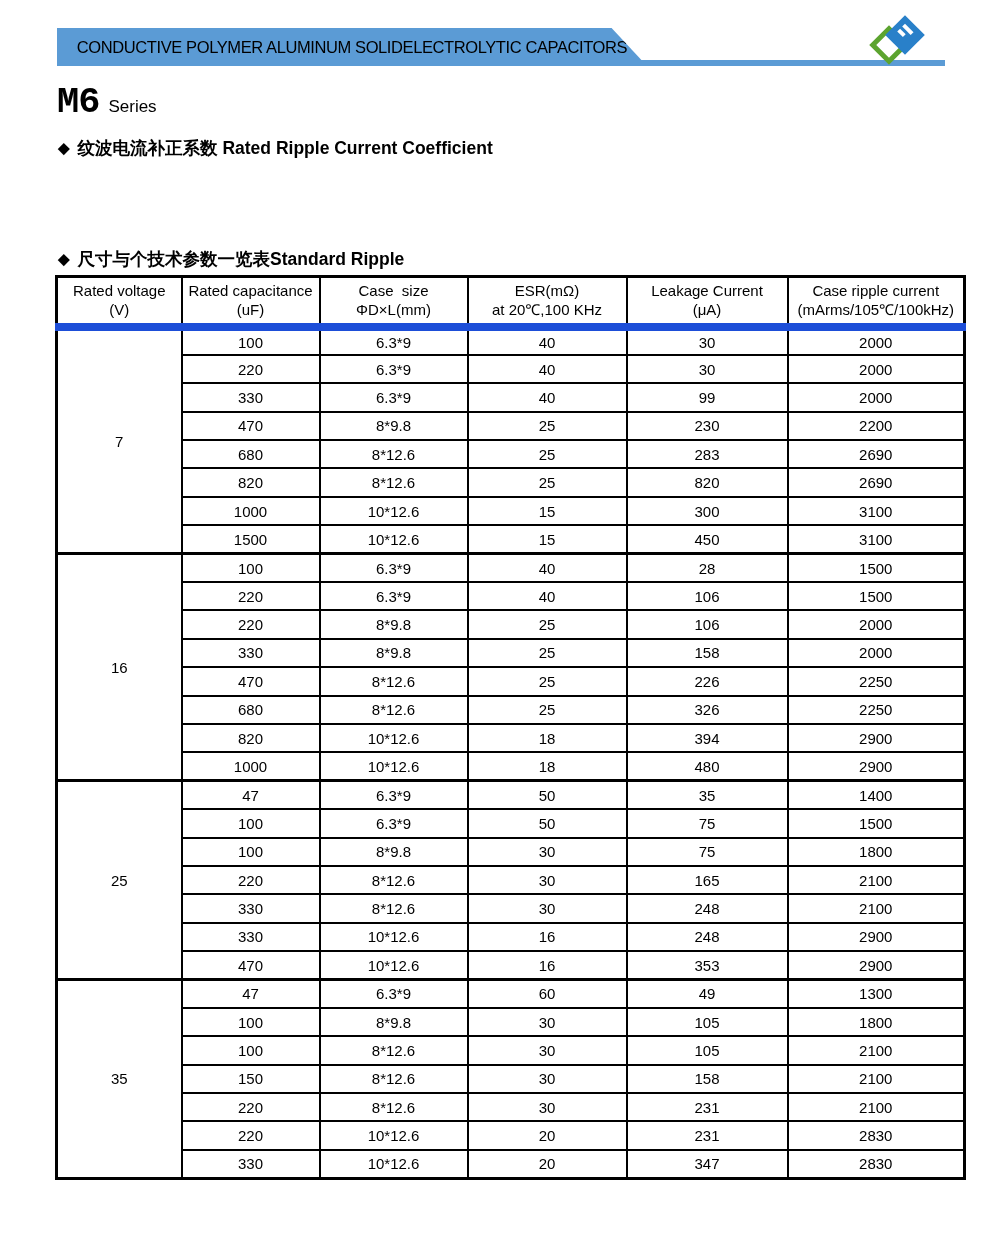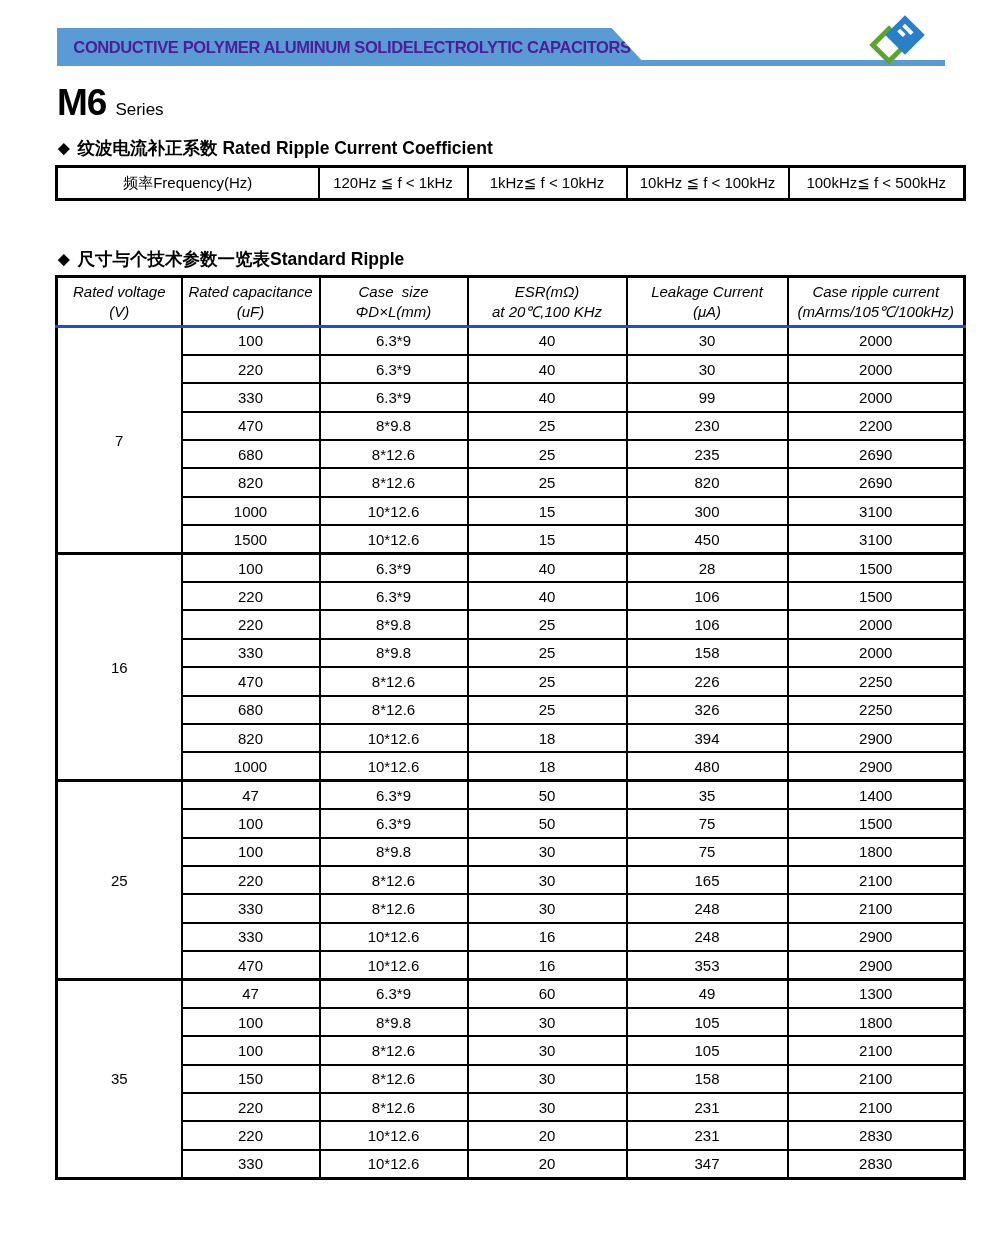--- a/index.html
+++ b/index.html
@@ -3,51 +3,51 @@
 <meta charset="utf-8">
 <style>
   html,body{margin:0;padding:0;background:#ffffff;}
   body{width:1000px;height:1255px;position:relative;font-family:"Liberation Sans",sans-serif;color:#000;}
   .page{position:absolute;inset:0;background:#fff;overflow:hidden;}
 
   
   .banner{position:absolute;left:57px;top:28px;width:590px;height:38px;background:#5b9bd5;
           clip-path:polygon(0 0,94% 0,100% 100%,0 100%);
           display:flex;align-items:center;justify-content:center;}
-  .banner-title{font-size:16.5px;font-weight:bold;letter-spacing:-0.4px;color:#4c1d95;white-space:nowrap;}
+  .banner-title{font-size:16.5px;font-weight:normal;letter-spacing:-0.4px;color:#000000;white-space:nowrap;}
   .banner-strip{position:absolute;left:640px;top:60px;width:305px;height:6px;background:#5b9bd5;}
 
   
   .logo{position:absolute;left:872px;top:18px;width:58px;height:48px;}
   .logo-green{position:absolute;left:3px;top:13px;width:18px;height:18px;border:5px solid #5ca42f;transform:rotate(45deg);background:transparent;}
   .logo-blue{position:absolute;left:19px;top:3px;width:28px;height:28px;background:#2980c9;transform:rotate(45deg);}
   .logo-blue::before{content:"";position:absolute;left:6px;top:6px;width:12px;height:4px;background:#fff;}
   .logo-blue::after{content:"";position:absolute;left:6px;top:13px;width:8px;height:4px;background:#fff;}
 
   
   .series{position:absolute;left:57px;top:84px;display:flex;align-items:baseline;}
-  .series-name{font-size:37px;font-weight:bold;letter-spacing:-1px;line-height:1;}
+  .series-name{font-size:37px;font-weight:bold;letter-spacing:-1px;line-height:1;font-family:Liberation Mono, monospace;}
   .series-suffix{font-size:17px;font-weight:normal;margin-left:9px;}
 
   
   .section-heading{position:absolute;left:58px;display:flex;align-items:center;font-weight:bold;font-size:17.5px;white-space:nowrap;}
   .section-heading .bullet{font-size:15px;margin-right:8px;}
   #heading-coefficient{top:136px;}
   #heading-ratings{top:247px;}
 
   
   table{border-collapse:collapse;table-layout:fixed;position:absolute;left:55px;background:#fff;}
   td,th{border:2px solid #000;text-align:center;vertical-align:middle;font-size:15px;font-weight:normal;padding:0;overflow:hidden;}
   #coefficient-table{top:165px;width:908px;border:3px solid #000;}
   #coefficient-table tr{height:33px;}
   #coefficient-table .row-label{font-size:15px;}
 
   #ratings-table{top:275px;width:908px;border:3px solid #000;}
   #ratings-table thead tr{height:50px;}
-  #ratings-table thead th{border-bottom:3px solid #1d4ed8;font-style:italic;}
+  #ratings-table thead th{border-bottom:8px solid #1d4ed8;}
   .th-line{white-space:pre;line-height:1.3;}
   #ratings-table tbody tr{height:28.4px;}
   #ratings-table tbody tr.group-start td{border-top:3px solid #000;}
   .voltage-cell{font-size:15px;}
 </style>
 </head>
 <body>
 
 <div class="page">
 
@@ -73,27 +73,20 @@
 
   <table id="coefficient-table">
     <colgroup>
         <col style="width:262px">
         <col style="width:149px">
         <col style="width:159px">
         <col style="width:162px">
         <col style="width:176px">
       </colgroup>
     <tbody>
-      <tr>
-        <td class="row-label">频率Frequency(Hz)</td>
-        <td>120Hz ≦ f &lt; 1kHz</td>
-        <td>1kHz≦  f &lt;  10kHz</td>
-        <td>10kHz ≦ f &lt;  100kHz</td>
-        <td>100kHz≦ f &lt;  500kHz</td>
-      </tr>
     </tbody>
   </table>
 
   <div class="section-heading" id="heading-ratings">
     <span class="bullet">◆</span>
     <span>尺寸与个技术参数一览表Standard Ripple</span>
   </div>
 
   <table id="ratings-table">
     <colgroup>
@@ -159,21 +152,21 @@
           <td>470</td>
           <td>8*9.8</td>
           <td>25</td>
           <td>230</td>
           <td>2200</td>
         </tr>
         <tr>
           <td>680</td>
           <td>8*12.6</td>
           <td>25</td>
-          <td>235</td>
+          <td>283</td>
           <td>2690</td>
         </tr>
         <tr>
           <td>820</td>
           <td>8*12.6</td>
           <td>25</td>
           <td>820</td>
           <td>2690</td>
         </tr>
         <tr>

